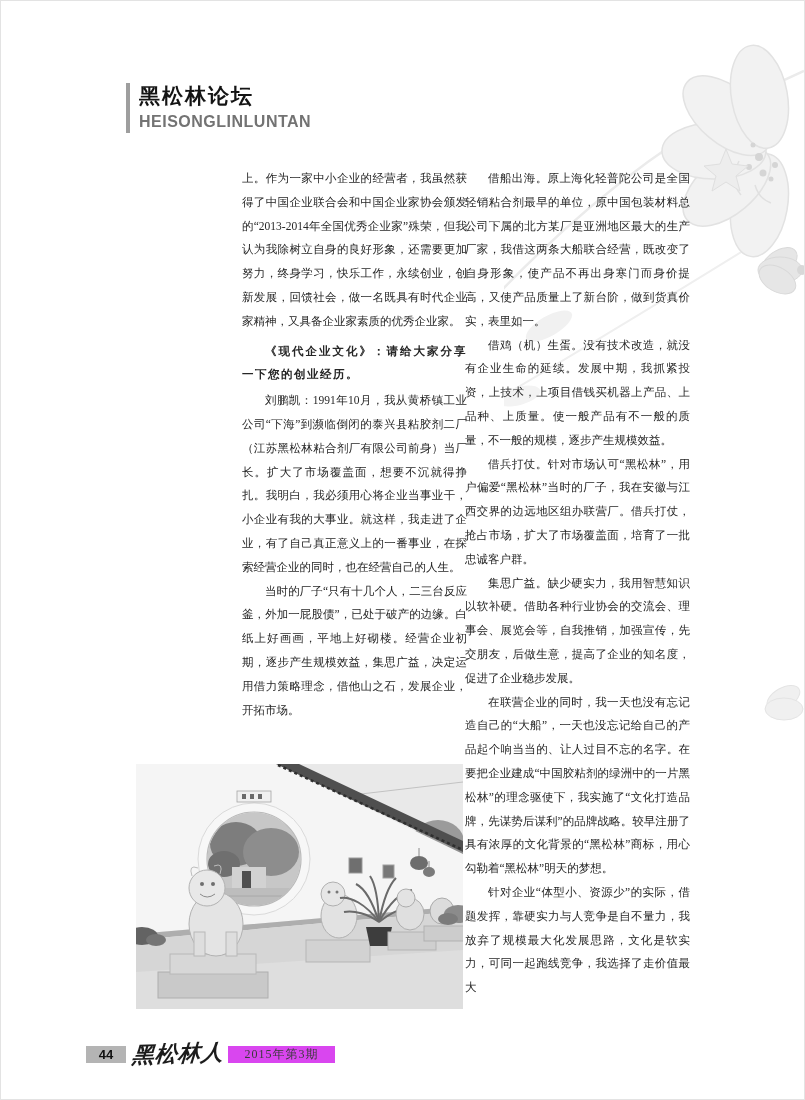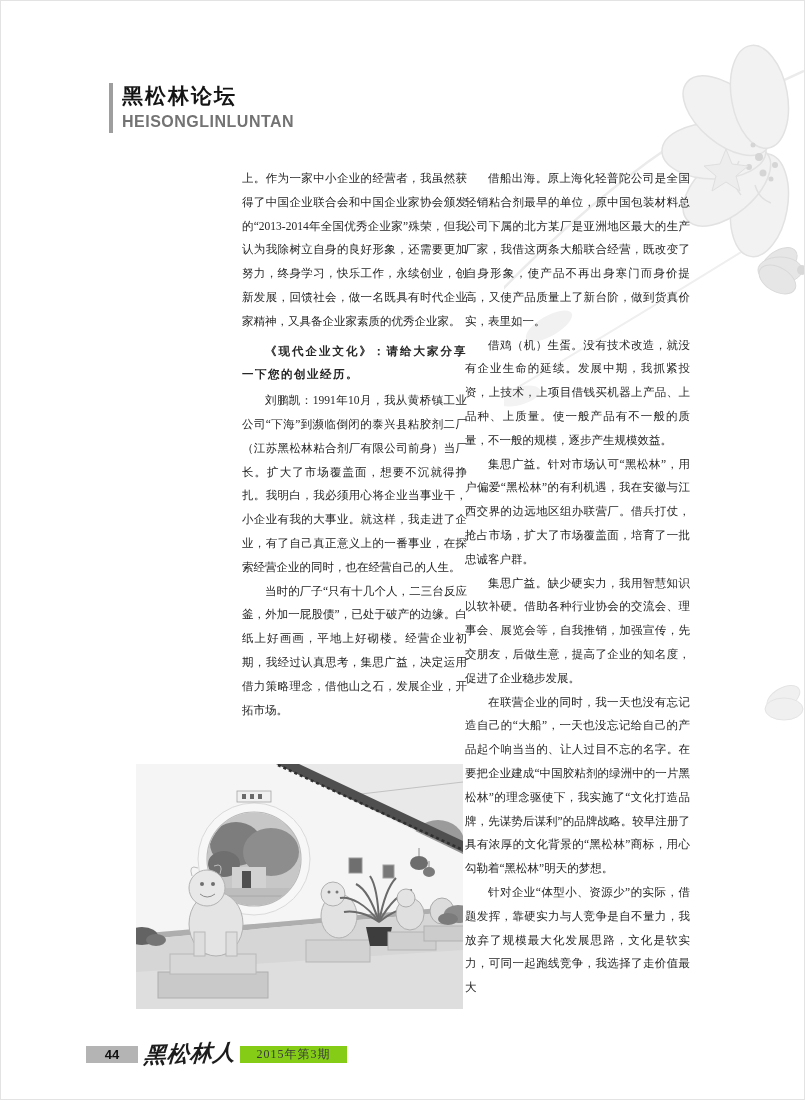--- a/index.html
+++ b/index.html
@@ -6,41 +6,41 @@
   .page{
     position:relative;width:805px;height:1100px;margin:0 auto;
     background:#ffffff;overflow:hidden;
     border:1px solid #e3e3e3;box-sizing:border-box;
     font-family:"Liberation Serif","DejaVu Serif",serif;
     color:#262626;
   }
   
   .deco{position:absolute;top:0;right:0;width:300px;height:780px;z-index:0;pointer-events:none;}
   
-  .header{position:absolute;left:68px;top:82px;z-index:2;display:flex;padding-left:40px;}
+  .header{position:absolute;left:85px;top:82px;z-index:2;display:flex;padding-left:40px;}
   .vbar{width:4px;height:50px;background:#9e9e9e;margin-right:9px;}
   .title{font-family:"Liberation Sans","DejaVu Sans",sans-serif;font-size:21px;font-weight:bold;color:#141414;letter-spacing:2px;line-height:26px;margin:0;}
   .subtitle{font-family:"Liberation Sans","DejaVu Sans",sans-serif;font-size:16px;font-weight:bold;color:#737373;letter-spacing:0.5px;line-height:22px;margin-top:2px;}
   
   .col{position:absolute;top:166px;width:225px;font-size:11.5px;line-height:23.8px;text-align:justify;z-index:1;}
   .col p{margin:0;text-indent:2em;}
   .col p.noindent{text-indent:0;}
   .col-left{left:241px;}
   .col-right{left:464px;}
   .question{font-weight:bold;letter-spacing:1.5px;margin:6px 0 2px 0 !important;}
   
   .photo{position:absolute;left:135px;top:763px;width:327px;height:245px;margin:0;z-index:1;}
   .photo svg{display:block;width:100%;height:100%;}
   
   .footer{position:absolute;left:85px;top:1042px;height:22px;z-index:2;display:flex;align-items:center;}
-  .pagenum-bar{background:#b4b4b4;width:52px;height:17px;display:flex;align-items:center;justify-content:center;
+  .pagenum-bar{background:#b4b4b4;width:40px;height:17px;display:flex;align-items:center;justify-content:center;
     font-family:"Liberation Sans","DejaVu Sans",sans-serif;font-weight:bold;font-size:13px;color:#111;}
   .logo{font-size:22px;font-weight:bold;font-style:italic;color:#1c1c1c;margin:0 4px 0 6px;
     transform:rotate(-2deg) skewX(-6deg);letter-spacing:1px;white-space:nowrap;}
-  .issue-bar{background:#84cc16;width:107px;height:17px;display:flex;align-items:center;justify-content:center;
+  .issue-bar{background:#d946ef;width:107px;height:17px;display:flex;align-items:center;justify-content:center;
     font-size:12px;color:#3a3a3a;letter-spacing:1px;}
 </style>
 </head>
 <body>
 
 <div class="page">
 
   <svg class="deco" viewBox="0 0 300 780" aria-hidden="true">
     <path d="M-40,330 Q120,150 300,70" stroke="#ebebeb" stroke-width="2.5" fill="none"></path>
     <path d="M-60,430 Q110,330 255,240" stroke="#efefef" stroke-width="2" fill="none"></path>
@@ -94,21 +94,21 @@
     <div>
       <h1 class="title">黑松林论坛</h1>
       <div class="subtitle">HEISONGLINLUNTAN</div>
     </div>
   </header>
 
   <div class="col col-left">
     <p class="noindent">上。作为一家中小企业的经营者，我虽然获得了中国企业联合会和中国企业家协会颁发的“2013-2014年全国优秀企业家”殊荣，但我认为我除树立自身的良好形象，还需要更加努力，终身学习，快乐工作，永续创业，创新发展，回馈社会，做一名既具有时代企业家精神，又具备企业家素质的优秀企业家。</p>
     <p class="question">《现代企业文化》：请给大家分享一下您的创业经历。</p>
     <p>刘鹏凯：1991年10月，我从黄桥镇工业公司“下海”到濒临倒闭的泰兴县粘胶剂二厂（江苏黑松林粘合剂厂有限公司前身）当厂长。扩大了市场覆盖面，想要不沉就得挣扎。我明白，我必须用心将企业当事业干，小企业有我的大事业。就这样，我走进了企业，有了自己真正意义上的一番事业，在探索经营企业的同时，也在经营自己的人生。</p>
-    <p>当时的厂子“只有十几个人，二三台反应釜，外加一屁股债”，已处于破产的边缘。白纸上好画画，平地上好砌楼。经营企业初期，我经过认真思考，集思广益，决定运用借力策略理念，借他山之石，发展企业，开拓市场。</p>
+    <p>当时的厂子“只有十几个人，二三台反应釜，外加一屁股债”，已处于破产的边缘。白纸上好画画，平地上好砌楼。经营企业初期，逐步产生规模效益，集思广益，决定运用借力策略理念，借他山之石，发展企业，开拓市场。</p>
   </div>
 
   <figure class="photo">
     <svg viewBox="0 0 327 245" preserveAspectRatio="none">
       <defs>
           <clipPath id="gateClip">
             <circle cx="118" cy="95" r="47"></circle>
           </clipPath>
         </defs>
       <rect width="327" height="245" fill="#e9e9e9"></rect>
@@ -184,21 +184,21 @@
         <ellipse cx="306" cy="147" rx="12" ry="13" fill="#dcdcdc" stroke="#ababab"></ellipse>
       </g>
       <ellipse cx="322" cy="150" rx="14" ry="9" fill="#8b8b8b"></ellipse>
       <ellipse cx="312" cy="155" rx="10" ry="6" fill="#7b7b7b"></ellipse>
     </svg>
   </figure>
 
   <div class="col col-right">
     <p>借船出海。原上海化轻普陀公司是全国轻销粘合剂最早的单位，原中国包装材料总公司下属的北方某厂是亚洲地区最大的生产厂家，我借这两条大船联合经营，既改变了自身形象，使产品不再出身寒门而身价提高，又使产品质量上了新台阶，做到货真价实，表里如一。</p>
     <p>借鸡（机）生蛋。没有技术改造，就没有企业生命的延续。发展中期，我抓紧投资，上技术，上项目借钱买机器上产品、上品种、上质量。使一般产品有不一般的质量，不一般的规模，逐步产生规模效益。</p>
-    <p>集思广益。针对市场认可“黑松林”，用户偏爱“黑松林”的有利机遇，我在安徽与江西交界的边远地区组办联营厂。借兵打仗，抢占市场，扩大了市场覆盖面，培育了一批忠诚客户群。</p>
+    <p>借兵打仗。针对市场认可“黑松林”，用户偏爱“黑松林”当时的厂子，我在安徽与江西交界的边远地区组办联营厂。借兵打仗，抢占市场，扩大了市场覆盖面，培育了一批忠诚客户群。</p>
     <p>集思广益。缺少硬实力，我用智慧知识以软补硬。借助各种行业协会的交流会、理事会、展览会等，自我推销，加强宣传，先交朋友，后做生意，提高了企业的知名度，促进了企业稳步发展。</p>
     <p>在联营企业的同时，我一天也没有忘记造自己的“大船”，一天也没忘记给自己的产品起个响当当的、让人过目不忘的名字。在要把企业建成“中国胶粘剂的绿洲中的一片黑松林”的理念驱使下，我实施了“文化打造品牌，先谋势后谋利”的品牌战略。较早注册了具有浓厚的文化背景的“黑松林”商标，用心勾勒着“黑松林”明天的梦想。</p>
     <p>针对企业“体型小、资源少”的实际，借题发挥，靠硬实力与人竞争是自不量力，我放弃了规模最大化发展思路，文化是软实力，可同一起跑线竞争，我选择了走价值最大</p>
   </div>
 
   <footer class="footer">
     <div class="pagenum-bar">
       <span>44</span>
     </div>
     <div class="logo">黑松林人</div>

